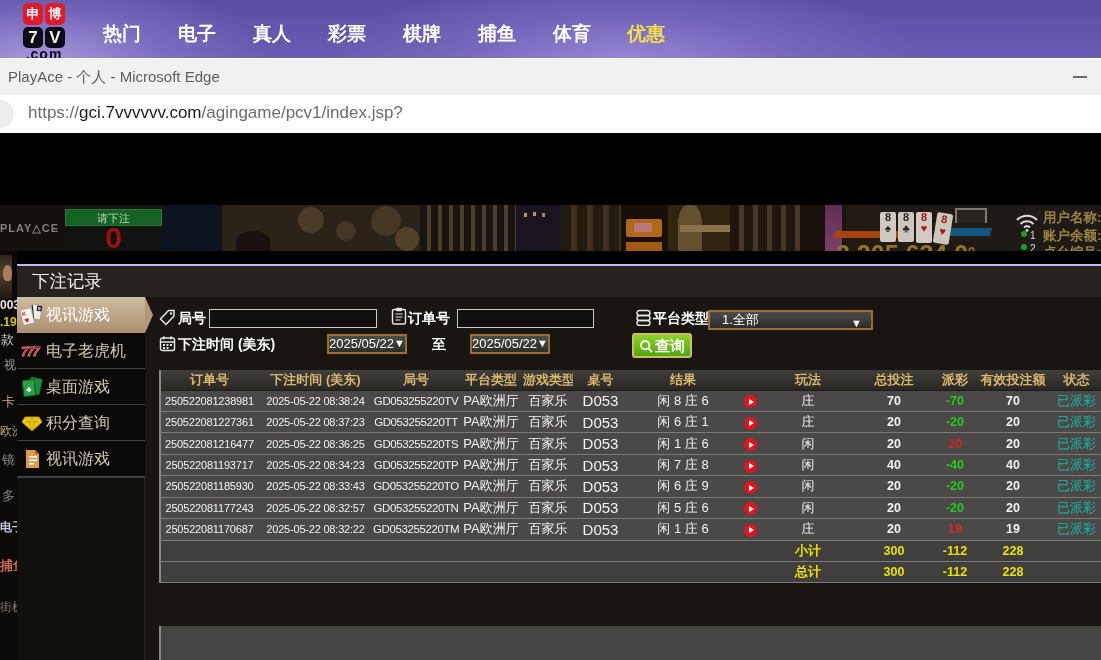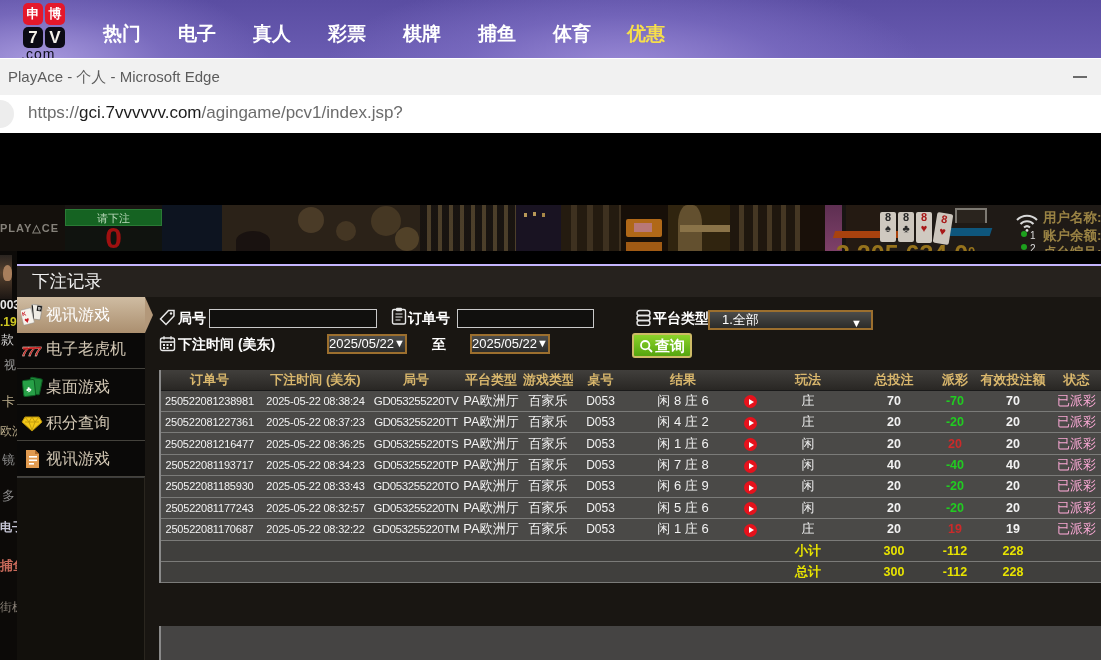--- a/index.html
+++ b/index.html
@@ -3,21 +3,21 @@
 <style>
 *{margin:0;padding:0;box-sizing:border-box;}
 html,body{width:1101px;height:660px;overflow:hidden;background:#000;font-family:"Liberation Sans",sans-serif;}
 .abs{position:absolute;}
 #stage{position:relative;width:1101px;height:660px;}
 
 #nav{left:0;top:0;width:1101px;height:58px;background:radial-gradient(300px 95px at 625px 68px, #9a8ad6 0%, rgba(130,115,200,0.55) 55%, rgba(90,77,160,0) 100%),radial-gradient(230px 90px at 40px 62px, #a89ade 0%, rgba(140,125,205,0.5) 55%, rgba(90,77,160,0) 100%),linear-gradient(#5a4da2,#6a5cb2);}
 .navitem{position:absolute;top:21px;font-size:19px;font-weight:bold;color:#fff;letter-spacing:0px;}
 #logo .badge{position:absolute;top:3px;width:20px;height:22px;background:#e4182b;border-radius:5px;color:#fff;font-size:13px;font-weight:bold;text-align:center;line-height:22px;}
 #logo .tile{position:absolute;top:27px;width:20px;height:21px;background:#0b0b14;border-radius:5px;color:#f4f2ea;font-size:17px;font-weight:bold;text-align:center;line-height:21px;}
-#logo .com{position:absolute;top:46px;left:21px;width:46px;color:#0d0d1a;font-size:14px;font-weight:normal;text-align:left;letter-spacing:1px;}
+#logo .com{position:absolute;top:46px;left:21px;width:46px;color:#0d0d1a;font-size:14px;font-weight:bold;text-align:center;letter-spacing:1px;}
 
 #titlebar{left:0;top:58px;width:1101px;height:37px;background:#f1f1f1;border-top:1px solid #fff;}
 #titletext{position:absolute;left:8px;top:9px;font-size:15px;color:#5c5c5c;}
 #mindash{position:absolute;left:1073px;top:17px;width:14px;height:2px;background:#6b6b6b;}
 
 #urlbar{left:0;top:95px;width:1101px;height:38px;background:#fff;}
 #urlcircle{position:absolute;left:-14px;top:5px;width:28px;height:28px;border-radius:50%;background:#ededed;}
 #urltext{position:absolute;left:28px;top:8px;font-size:17px;color:#6c6c6c;}
 #urltext b{color:#1c1c1c;font-weight:normal;}
 
@@ -37,26 +37,26 @@
 .dsel{position:absolute;height:20px;background:linear-gradient(#4c4c4a,#2c2c2a);border:2px solid #9c6f2e;color:#fff;font-size:13px;text-align:center;line-height:16px;}
 .dsel span{font-size:11px;position:relative;top:-1px;}
 #qbtn{position:absolute;left:615px;top:67px;width:60px;height:25px;background:linear-gradient(#8cd32a,#55a50f);border:2px solid #cdbb66;border-radius:3px;color:#fff;font-size:15px;font-weight:bold;line-height:21px;text-align:center;}
 
 #tbl{position:absolute;left:142px;top:104px;width:942px;border-collapse:collapse;table-layout:fixed;font-size:13px;color:#f2f2f2;border-left:2px solid #8a8a8a;}
 #tbl td,#tbl th{overflow:hidden;white-space:nowrap;text-align:center;padding:0;height:21.45px;}
 #tbl th{background:linear-gradient(#413f3c,#292724);color:#d8b66c;font-size:13px;height:20px;border-bottom:1px solid #1a1a1a;}
 #tbl td{background:#4a4947;border-bottom:1px solid #7b7b79;}
 #tbl td:nth-child(1),#tbl td:nth-child(2){font-size:11px;letter-spacing:-0.2px;}
 #tbl td:nth-child(3){font-size:11.5px;letter-spacing:-0.4px;}
-#tbl td:nth-child(6){font-size:12px;}
+#tbl td:nth-child(6){font-size:15px;}
 #tbl td:nth-child(10),#tbl td:nth-child(11),#tbl td:nth-child(12){font-size:12.5px;font-weight:bold;}
 #tbl tr.sum td{background:#403f3d;color:#e8e400;font-weight:bold;}
 .grn{color:#21cc21;}
 .red{color:#cc2a2a;}
-.stat{color:#f9a8d4;font-size:13px;}
+.stat{color:#14b8a6;font-size:13px;}
 .play{display:inline-block;width:13px;height:13px;border-radius:50%;background:#e6121c;position:relative;vertical-align:middle;}
 .play:after{content:"";position:absolute;left:5px;top:3.5px;border-left:5px solid #fff;border-top:3px solid transparent;border-bottom:3px solid transparent;}
 #fill{position:absolute;left:142px;top:360px;width:942px;height:47px;background:#454443;border-left:2px solid #8a8a8a;}
 
 #lstrip{left:0;top:251px;width:17px;height:409px;background:#0c0a08;overflow:hidden;}
 .rem{position:absolute;font-size:13px;color:#b9ab97;white-space:nowrap;}
 </style></head>
 <body>
 <div id="stage">
   <div class="abs" id="nav">
@@ -163,21 +163,21 @@
               <path d="M10.5 2 L14 16" stroke="#222" stroke-width="1.2"></path>
             </g>
             <g transform="rotate(-14 7 14)">
               <rect x="1" y="5" width="11.5" height="16" rx="1" fill="#f6f3ec" stroke="#999" stroke-width="0.5"></rect>
               <text x="2" y="11.5" font-size="6" fill="#c81822" font-weight="bold">K</text>
               <text x="3" y="19.5" font-size="8.5" fill="#c81822">♥</text>
             </g>
           </svg>
         <span class="mt">视讯游戏</span>
       </div>
-      <div class="mi" style="top:67px;font-family:Liberation Mono, monospace;">
+      <div class="mi" style="top:67px;">
         <svg class="mic" viewBox="0 0 22 22">
             <text x="0" y="16" font-size="13" font-weight="bold" font-style="italic" fill="#c41e1e" stroke="#f0e0d0" stroke-width="0.35" letter-spacing="-1.5">777</text>
             <path d="M2 9 L20 7.5" stroke="#c41e1e" stroke-width="1.3"></path>
           </svg>
         <span class="mt">电子老虎机</span>
       </div>
       <div class="mi" style="top:103px;">
         <svg class="mic" viewBox="0 0 22 22">
             <rect x="8" y="2" width="12" height="16" rx="1.5" fill="#1f8b3a" stroke="#0c5c22" transform="rotate(12 14 10)"></rect>
             <rect x="2" y="4" width="12" height="16" rx="1.5" fill="#27a047" stroke="#0c5c22" transform="rotate(-6 8 12)"></rect>
@@ -298,21 +298,21 @@
             <td>70</td>
             <td class="stat">已派彩</td>
           </tr>
     <tr>
             <td>250522081227361</td>
             <td>2025-05-22 08:37:23</td>
             <td>GD053255220TT</td>
             <td>PA欧洲厅</td>
             <td>百家乐</td>
             <td>D053</td>
-            <td>闲 4 庄 2</td>
+            <td>闲 6 庄 1</td>
             <td><span class="play"></span></td>
             <td>庄</td>
             <td>20</td>
             <td class="grn">-20</td>
             <td>20</td>
             <td class="stat">已派彩</td>
           </tr>
     <tr>
             <td>250522081216477</td>
             <td>2025-05-22 08:36:25</td>

